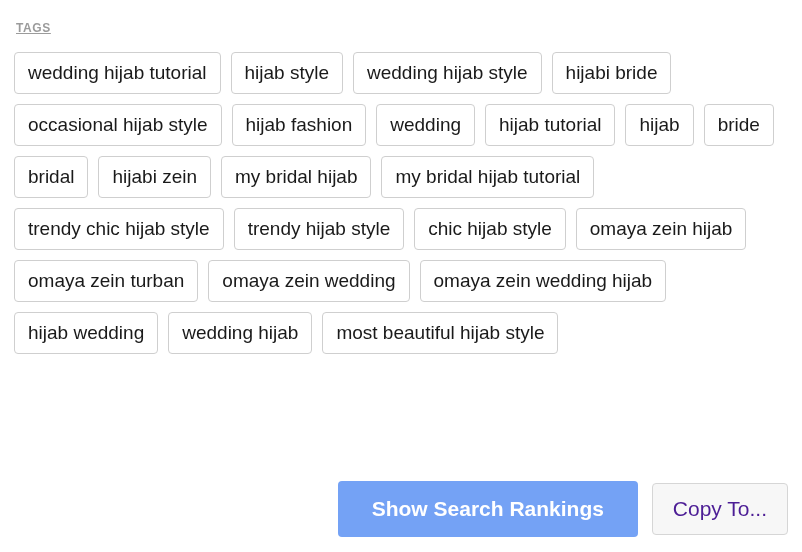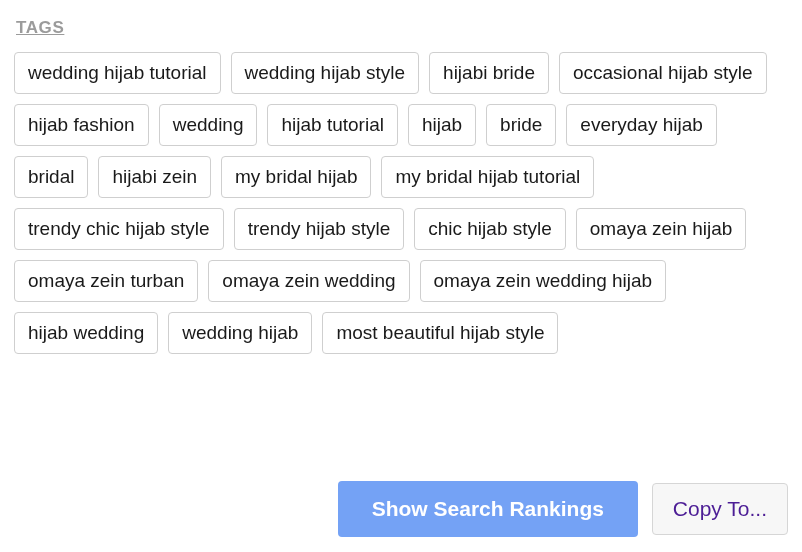--- a/index.html
+++ b/index.html
@@ -16,21 +16,21 @@
   }
   .panel {
     position: relative;
     width: 802px;
     height: 552px;
     box-sizing: border-box;
     padding: 18px 14px 0 14px;
     background: #ffffff;
   }
   .section-title {
-    font-size: 17px;
+    font-size: 12px;
     font-weight: 700;
     color: #9b9b9b;
     letter-spacing: 0.6px;
     margin: 0 0 14px 2px;
     line-height: 20px;
     text-decoration: underline;
     -webkit-font-smoothing: antialiased;
   }
   .tag-list {
     display: flex;
@@ -97,29 +97,29 @@
 </style>
 </head>
 <body>
 
 <div class="panel">
 
   <div class="section-title">TAGS</div>
 
   <div class="tag-list">
       <span class="tag">wedding hijab tutorial</span>
+      <span class="tag">hijab style</span>
       <span class="tag">wedding hijab style</span>
       <span class="tag">hijabi bride</span>
       <span class="tag">occasional hijab style</span>
       <span class="tag">hijab fashion</span>
       <span class="tag">wedding</span>
       <span class="tag">hijab tutorial</span>
       <span class="tag">hijab</span>
       <span class="tag">bride</span>
-      <span class="tag">everyday hijab</span>
       <span class="tag">bridal</span>
       <span class="tag">hijabi zein</span>
       <span class="tag">my bridal hijab</span>
       <span class="tag">my bridal hijab tutorial</span>
       <span class="tag">trendy chic hijab style</span>
       <span class="tag">trendy hijab style</span>
       <span class="tag">chic hijab style</span>
       <span class="tag">omaya zein hijab</span>
       <span class="tag">omaya zein turban</span>
       <span class="tag">omaya zein wedding</span>

